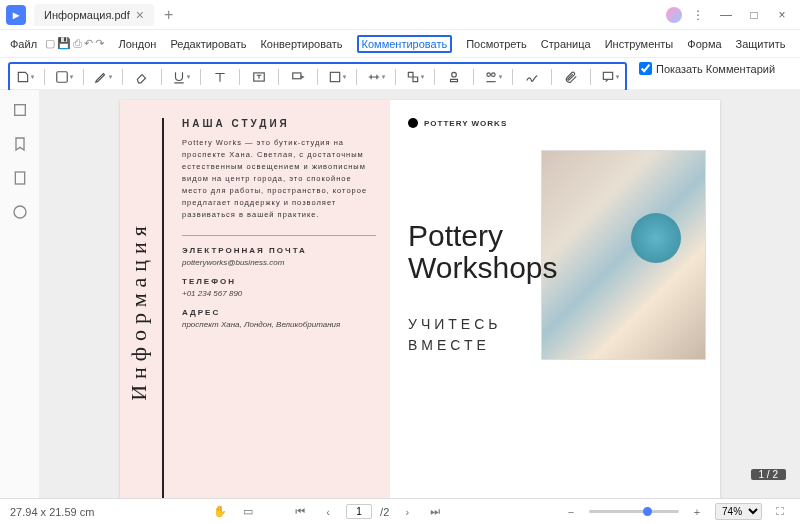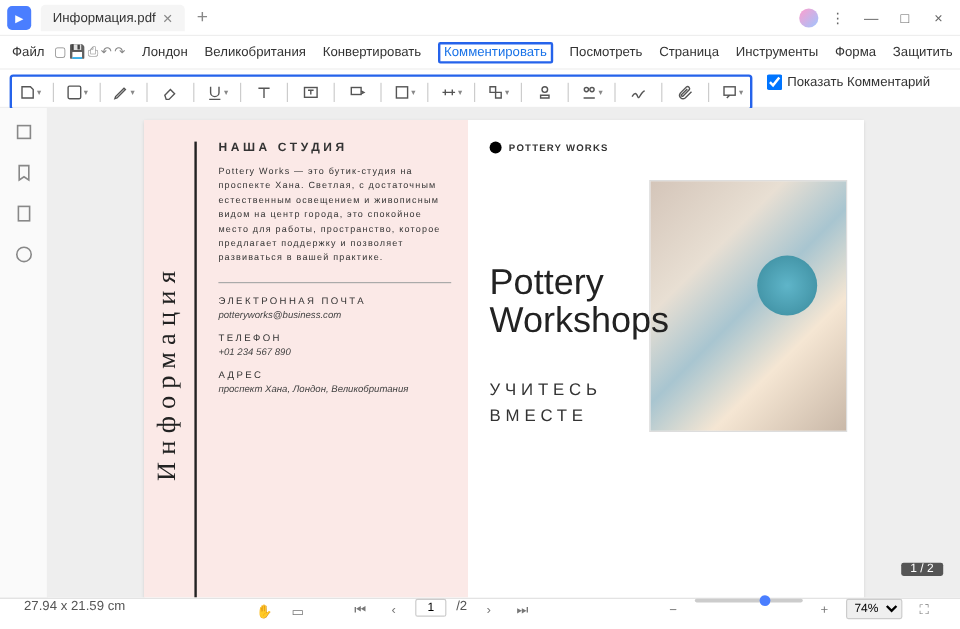--- a/index.html
+++ b/index.html
@@ -33,32 +33,32 @@
 .canvas{flex:1;background:#eee;display:flex;align-items:flex-start;justify-content:center;padding:10px 10px 0;overflow:hidden;position:relative}
 .page{width:600px;height:420px;background:#fff;display:flex;box-shadow:0 1px 3px rgba(0,0,0,.15)}
 .pg-left{width:45%;background:#fbe9e7;display:flex;position:relative}
 .pg-left-bar{width:38px;display:flex;align-items:center;justify-content:center}
 .vert-text{writing-mode:vertical-rl;transform:rotate(180deg);font-family:Georgia,serif;font-size:22px;letter-spacing:6px;color:#222}
 .vline{width:2px;background:#222;margin:18px 4px}
 .pg-left-content{flex:1;padding:18px 14px;font-size:8px;color:#333}
 .studio-title{font-size:10px;font-weight:bold;letter-spacing:3px;margin-bottom:8px}
 .studio-body{line-height:1.6;letter-spacing:1px;font-size:7.5px;margin-bottom:14px}
 .hr{border-top:1px solid #aaa;margin:10px 0}
-.field-label{font-size:8px;font-weight:normal;letter-spacing:2px;margin-bottom:3px}
+.field-label{font-size:8px;font-weight:bold;letter-spacing:2px;margin-bottom:3px}
 .field-val{font-size:8px;font-style:italic;margin-bottom:10px;color:#444}
 .pg-right{width:55%;background:#fff;padding:18px;position:relative}
 .brand{display:flex;align-items:center;gap:6px;margin-bottom:10px}
 .brand-dot{width:10px;height:10px;border-radius:50%;background:#000}
 .brand-txt{font-size:8px;letter-spacing:1px;font-weight:bold}
 .photo{position:absolute;top:50px;right:14px;width:165px;height:210px;background:linear-gradient(135deg,#d4c5b9 0%,#e8dfd3 30%,#a8c5d0 50%,#f5e6d3 70%,#c9b8a8 100%);border:1px solid #ddd}
 .photo::before{content:"";position:absolute;top:30%;right:15%;width:50px;height:50px;border-radius:50%;background:radial-gradient(#5fb5c9,#3a8a9c)}
 .big-title{position:absolute;top:120px;left:18px;font-family:Georgia,serif;font-size:30px;line-height:1.05;color:#222;z-index:2}
 .sub-title{position:absolute;top:214px;left:18px;font-family:Georgia,serif;font-size:14px;letter-spacing:4px;line-height:1.5;color:#333;z-index:2}
 .page-ind{position:absolute;bottom:18px;right:14px;background:#555;color:#fff;font-size:10px;padding:0 8px;border-radius:2px}
-.statusbar{height:26px;border-top:1px solid #ddd;display:flex;align-items:flex-start;padding:0 20px;gap:8px;font-size:11px;color:#555}
+.statusbar{height:26px;border-top:1px solid #ddd;display:flex;align-items:center;padding:0 10px;gap:8px;font-size:11px;color:#555}
 .sb-btn{width:20px;height:20px;display:flex;align-items:center;justify-content:center;color:#777;cursor:pointer}
 .sb-input{width:26px;text-align:center;border:1px solid #ccc;border-radius:2px;font-size:10px;padding:1px}
 .zoom-slider{width:90px;height:3px;background:#ccc;border-radius:2px;position:relative;cursor:pointer}
 .zoom-thumb{position:absolute;top:-3px;left:60%;width:9px;height:9px;border-radius:50%;background:#4a7eff}
 select.zoom-sel{font-size:10px;border:1px solid #ccc;border-radius:2px;padding:1px 2px}
 .highlight-box{border:2px solid #2563eb;padding:1px 3px;border-radius:2px}
 </style>
 </head>
 <body>
 
@@ -82,21 +82,21 @@
 <div class="menubar">
   <div class="file-menu">Файл</div>
   <div class="mb-icon">▢</div>
   <div class="mb-icon">💾</div>
   <div class="mb-icon">⎙</div>
   <div class="mb-icon">↶</div>
   <div class="mb-icon">↷</div>
   <div class="mb-divider"></div>
   <div id="menu-tabs" style="display:flex;gap:2px">
       <div class="mb-tab">Лондон</div>
-      <div class="mb-tab">Великобритания</div>
+      <div class="mb-tab">Редактировать</div>
       <div class="mb-tab">Конвертировать</div>
       <div class="mb-tab active"><span class="highlight-box">Комментировать</span></div>
       <div class="mb-tab">Посмотреть</div>
       <div class="mb-tab">Страница</div>
       <div class="mb-tab">Инструменты</div>
       <div class="mb-tab">Форма</div>
       <div class="mb-tab">Защитить</div>
     </div>
   <div class="mb-right">
     <div class="mb-icon">✈</div>

